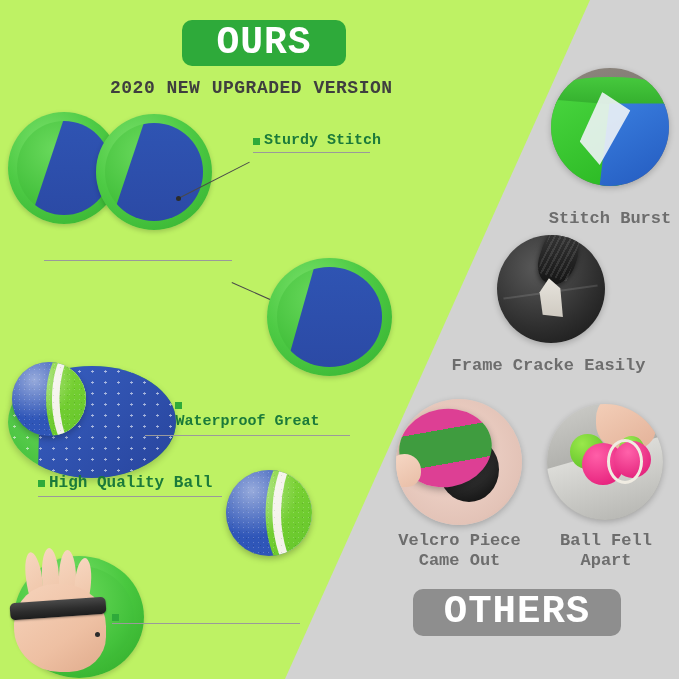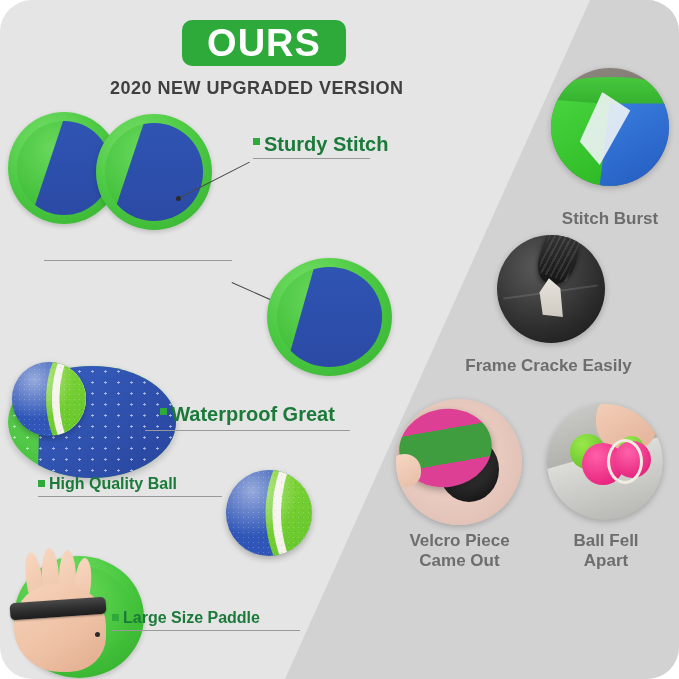--- a/index.html
+++ b/index.html
@@ -5,23 +5,22 @@
   html, body {
     margin: 0;
     padding: 0;
     background: #ffffff;
   }
   #page {
     position: relative;
     width: 679px;
     height: 679px;
     overflow: hidden;
-    background: #e5e5e5;
-    font-family: Liberation Sans, sans-serif;
-    border-radius: 32px;
+    background: #bef264;
+    font-family: Liberation Mono, monospace;
   }
 
   
   .others-panel {
     position: absolute;
     inset: 0;
     background: #d2d2d2;
     clip-path: polygon(590px 0px, 679px 0px, 679px 679px, 285px 679px);
   }
 
@@ -72,21 +71,21 @@
     font-size: 21px;
     color: #6f6f6f;
     letter-spacing: 1px;
   }
 
   
   .callout { position: absolute; }
   .callout .cl-text {
     color: #1b7a3a;
     font-weight: bold;
-    font-size: 20px;
+    font-size: 15px;
     white-space: nowrap;
     display: flex;
     align-items: flex-start;
     gap: 4px;
     line-height: 1.22;
   }
   .callout .cl-text.two-line { white-space: normal; }
   .bullet-sq {
     display: inline-block;
     width: 7px;
@@ -348,21 +347,21 @@
       <div class="half"></div>
       <div class="seam"></div>
       <div class="half2"></div>
       <div class="speckle"></div>
       <div class="glow"></div>
     </div>
   </div>
 
   <div class="callout" style="left:145px; top:396px; width:205px;">
     <div class="cl-text two-line" style="display:block; text-align:center;">
-      <span style="display:inline-flex; align-items:flex-start; gap:4px;">
+      <span style="display:inline-flex; align-items:flex-start; gap:4px;flex-direction:column;">
         <span class="bullet-sq"></span>
         <span>Waterproof Great</span>
       </span>
     </div>
     <div class="cl-rule" style="width:205px; margin-top:4px;"></div>
   </div>
 
   <div class="callout" style="left:38px; top:474px; width:184px;">
     <div class="cl-text" style="font-size:16px;">
       <span class="bullet-sq"></span>
@@ -387,21 +386,20 @@
     <div class="finger" style="left:38px; top:0px; width:17px; height:58px; transform: rotate(-3deg);"></div>
     <div class="finger" style="left:55px; top:2px; width:17px; height:56px;"></div>
     <div class="finger" style="left:71px; top:10px; width:16px; height:48px; transform: rotate(5deg);"></div>
     <div class="hand" style="left:10px; top:36px; width:92px; height:88px;"></div>
     <div class="strap" style="left:6px; top:52px; width:96px; height:17px; transform: rotate(-4deg);"></div>
   </div>
 
   <div class="callout" style="left:112px; top:608px; width:188px;">
     <div class="cl-text" style="font-size:16px;">
       <span class="bullet-sq"></span>
-      <span>Large Size Paddle</span>
     </div>
     <div class="cl-rule" style="width:188px;"></div>
   </div>
   <div class="cl-dot" style="left:95px; top:632px;"></div>
 
   <div class="photo" style="left:551px; top:68px; width:118px; height:118px;">
     <div class="p1-bg"></div>
     <div class="p1-rim"></div>
     <div class="p1-green"></div>
     <div class="p1-blue"></div>
@@ -434,14 +432,15 @@
     <div class="p4-hand"></div>
     <div class="p4-greenball"></div>
     <div class="p4-pinkball"></div>
     <div class="p4-green2"></div>
     <div class="p4-pink2"></div>
     <div class="p4-shell"></div>
   </div>
   <div class="photo-cap" style="left:545px; top:531px; width:122px;">Ball Fell
 Apart</div>
 
+  <div class="badge badge-others">OTHERS</div>
 
 </div>
 
 </body></html>

